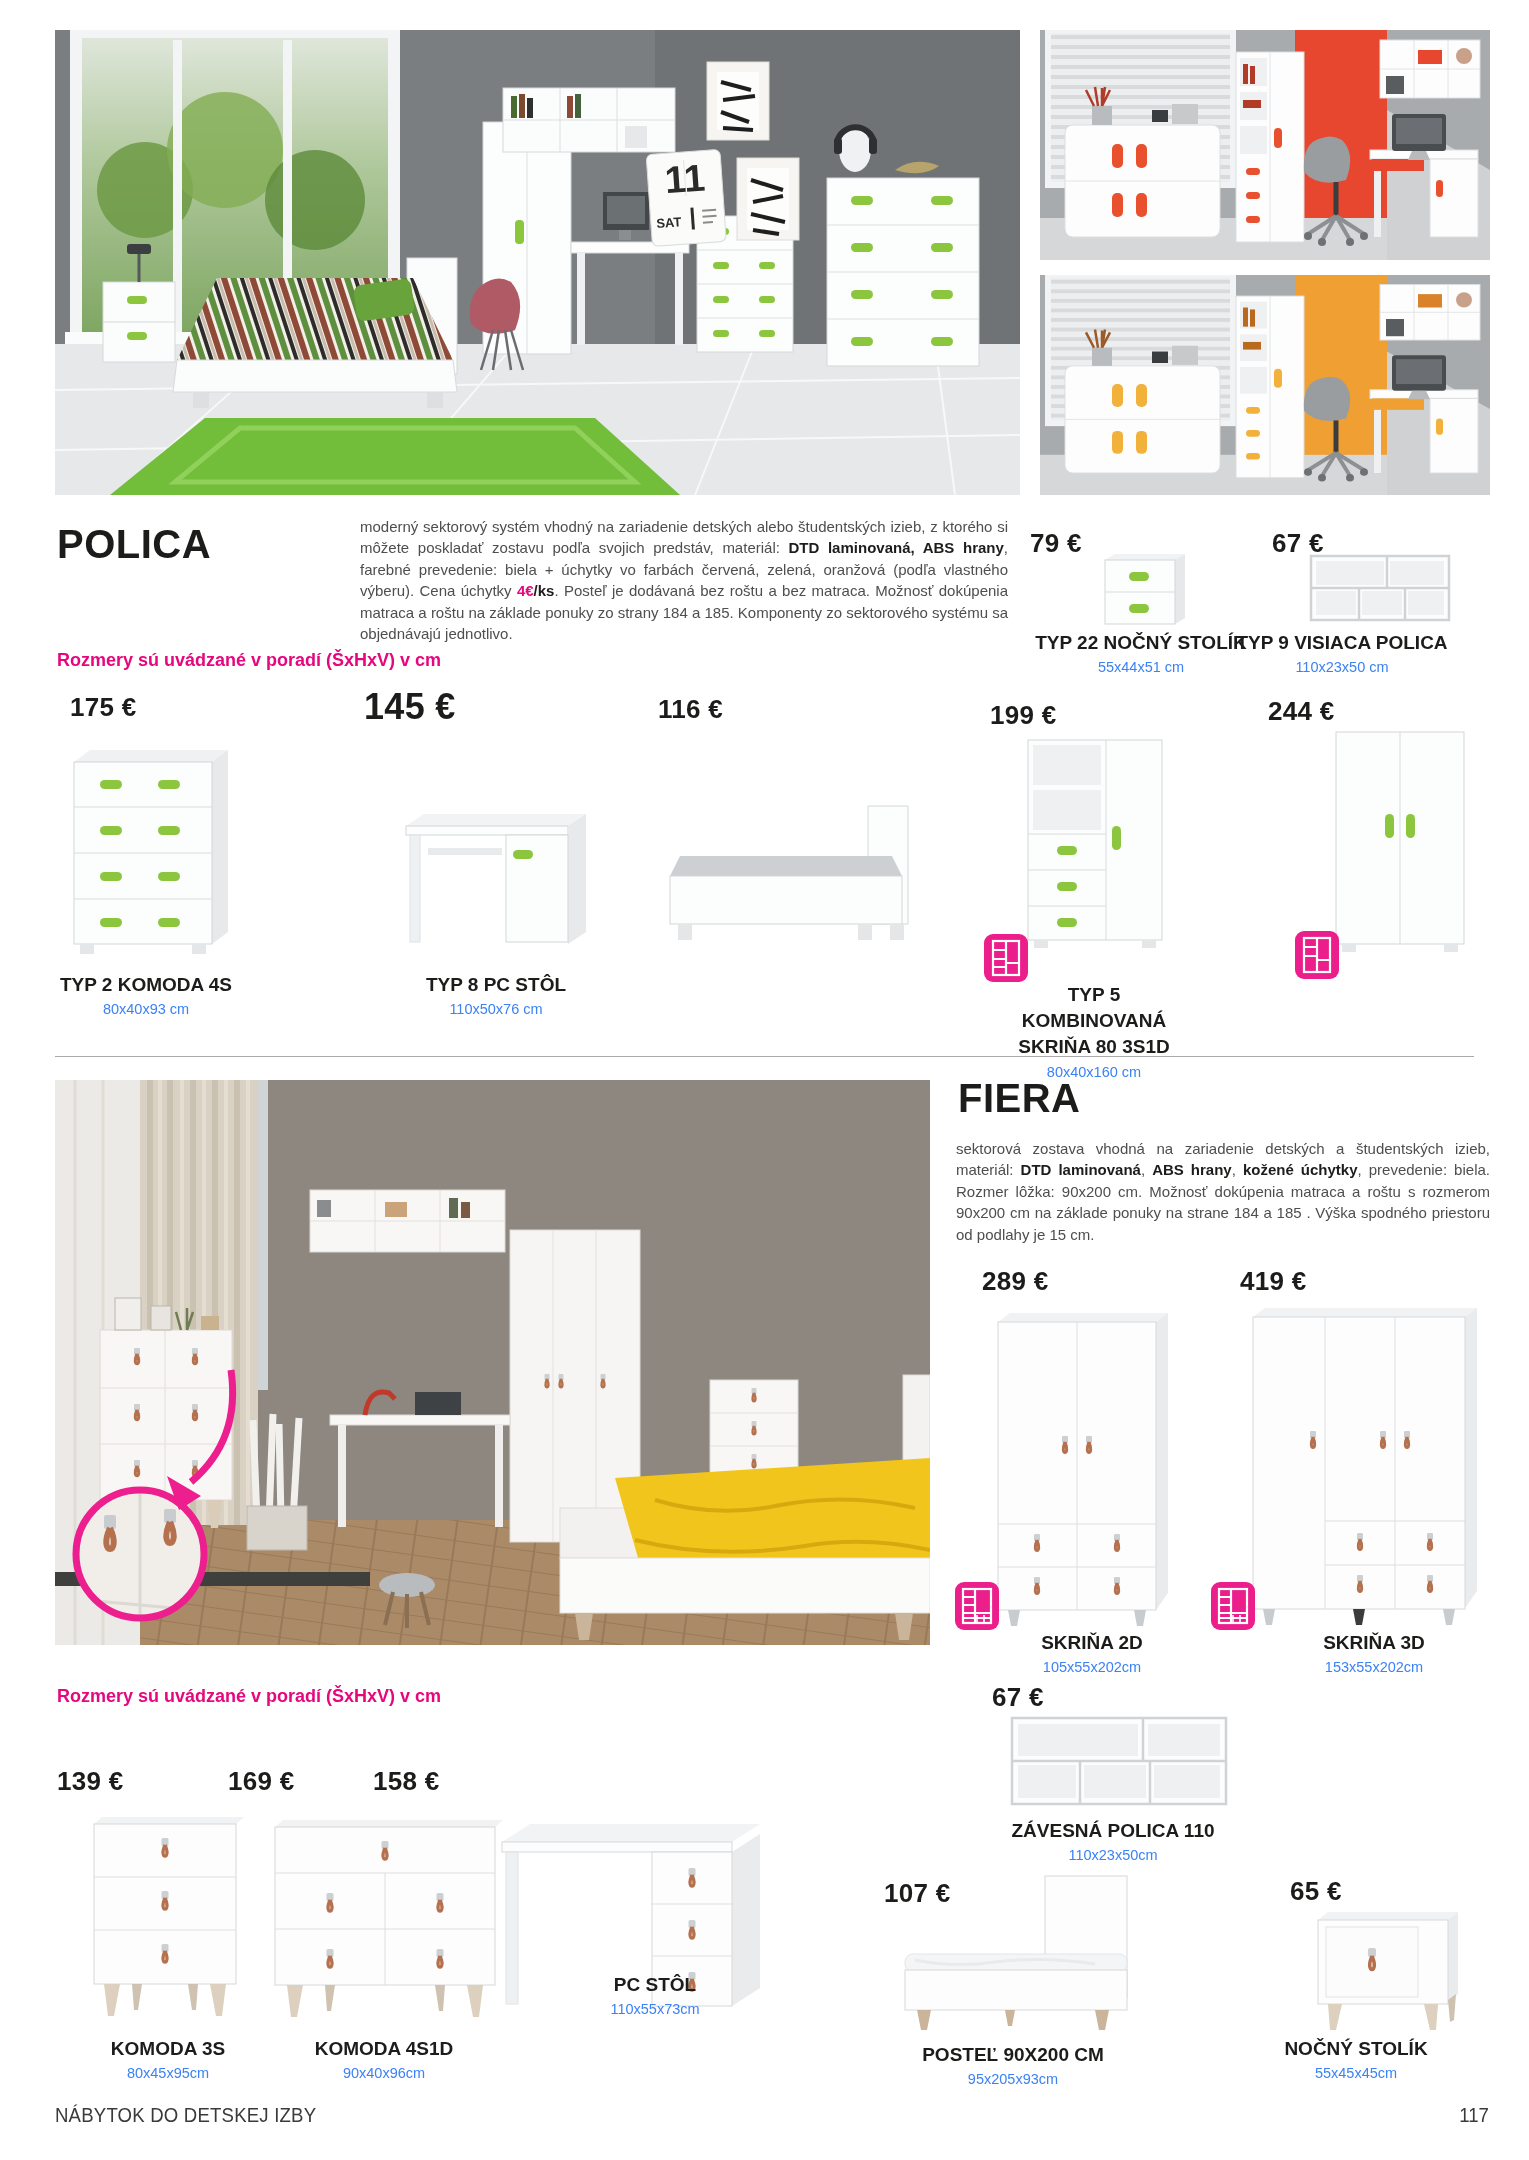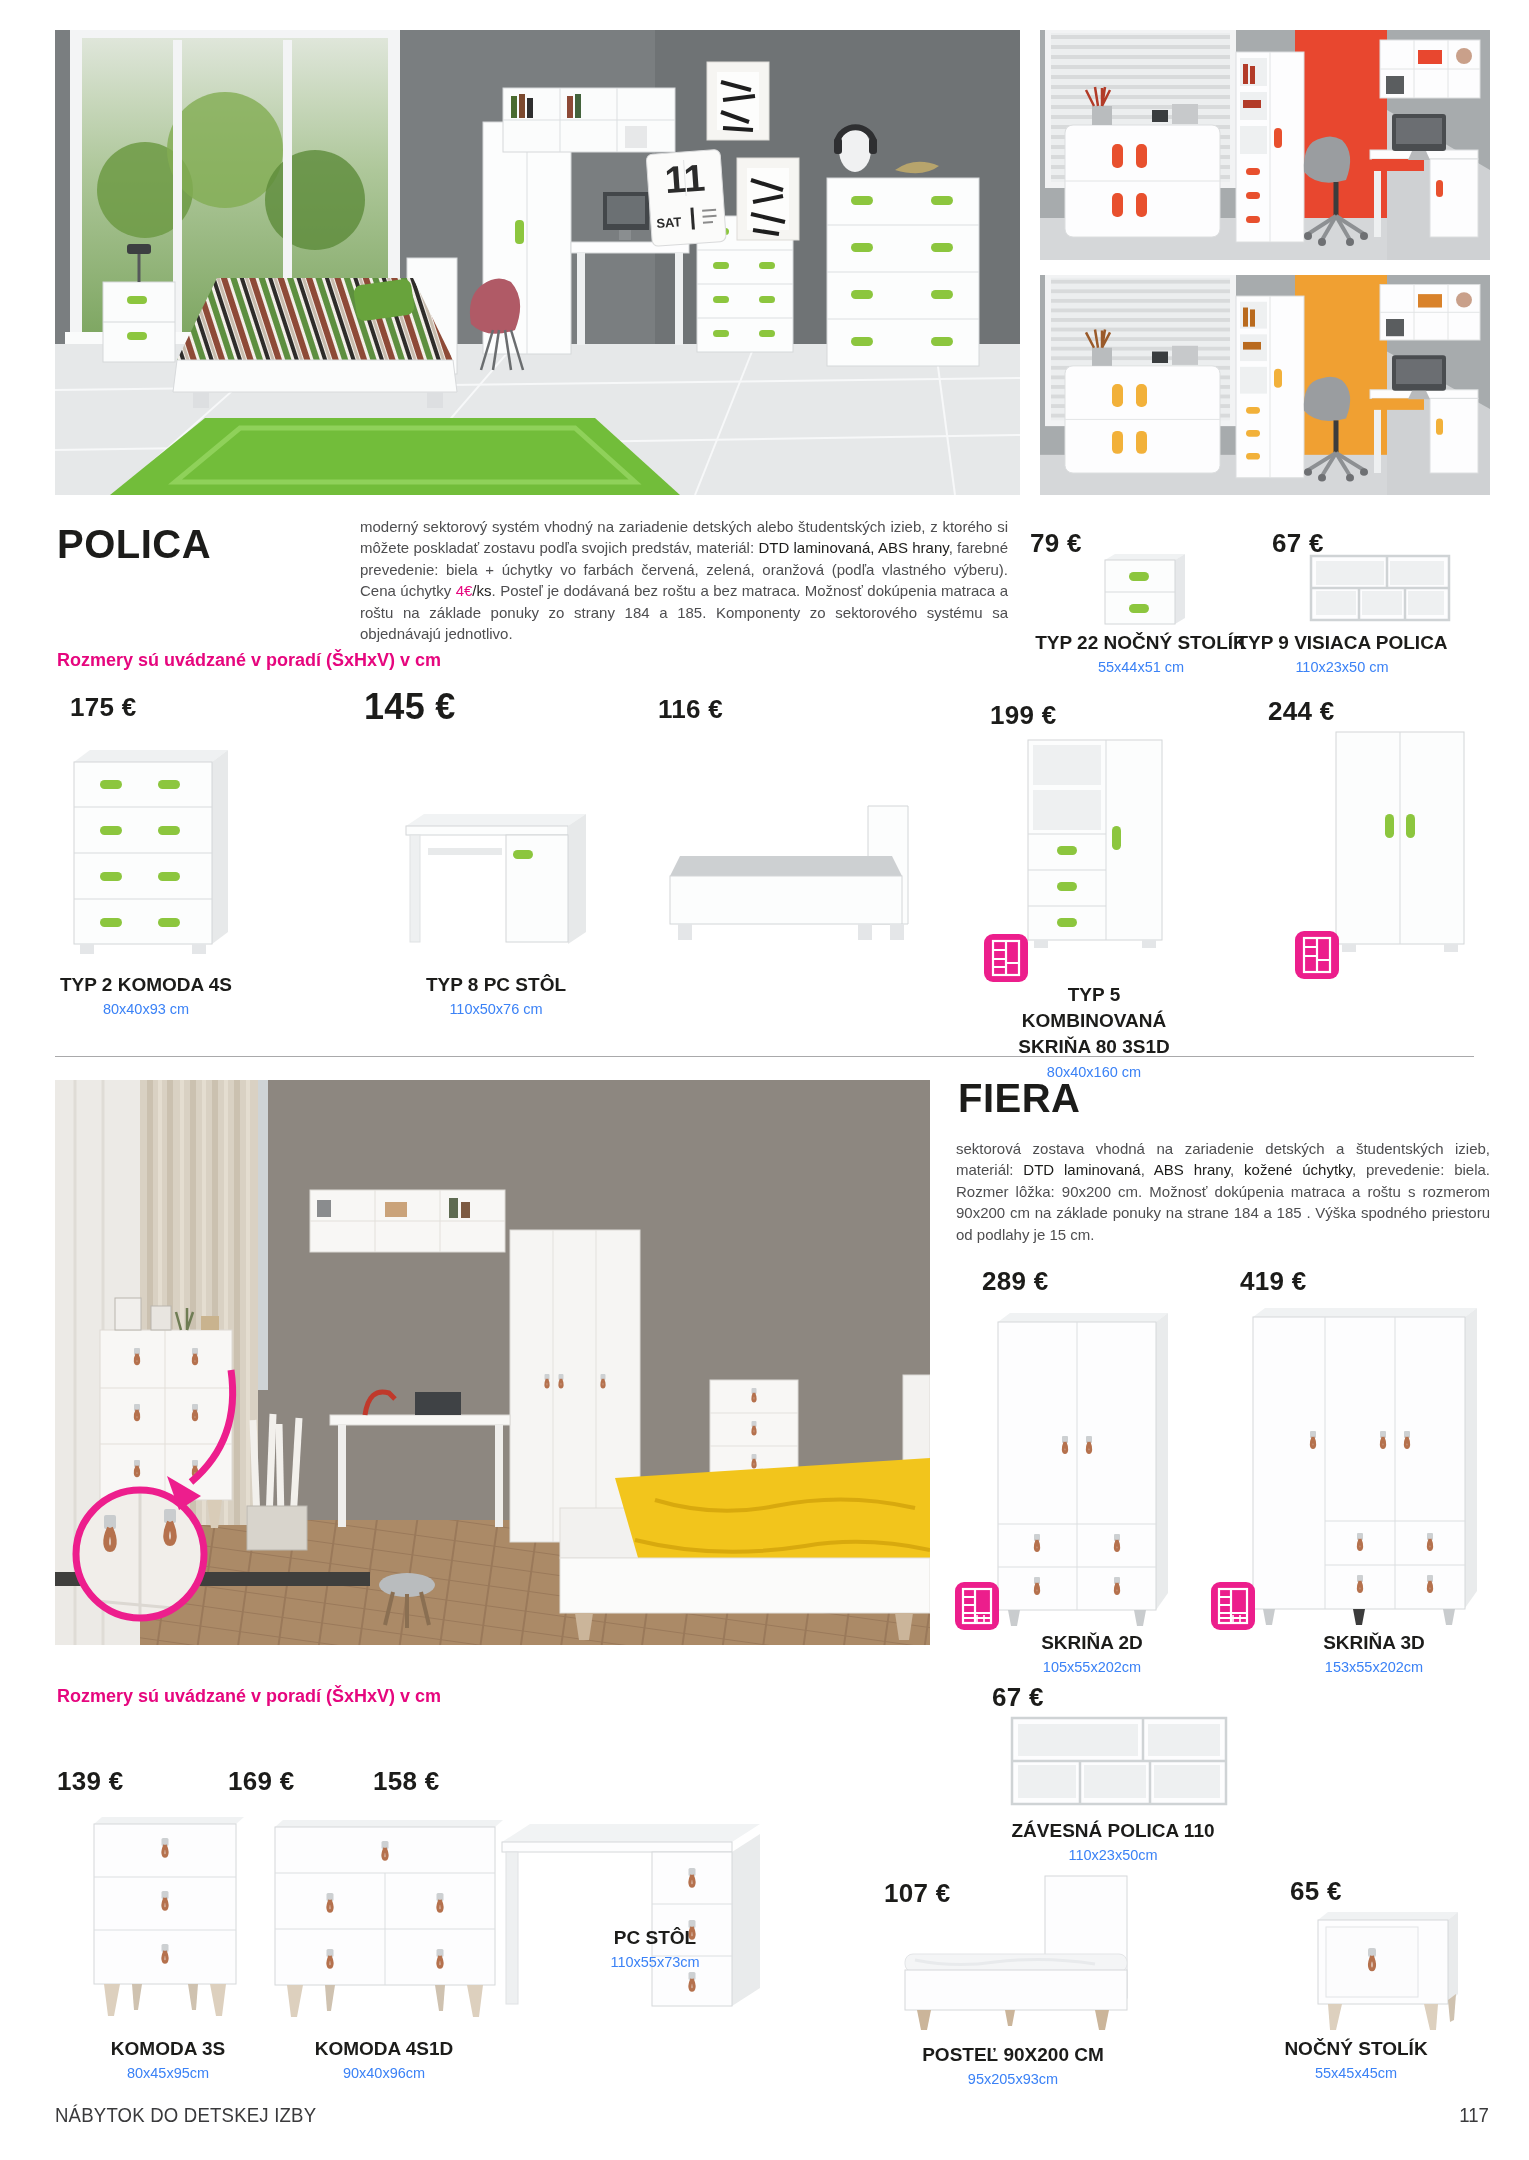--- a/index.html
+++ b/index.html
@@ -4,21 +4,21 @@
 <style>
   html,body{margin:0;padding:0;background:#ffffff;}
   #page{position:relative;width:1529px;height:2160px;background:#fff;
         font-family:"Liberation Sans",sans-serif;overflow:hidden;}
   .abs{position:absolute;}
   .price{position:absolute;font-weight:700;font-size:26px;color:#1c1c1a;
          white-space:nowrap;letter-spacing:.3px;}
   .price.lg{font-size:36px;}
   .sec-title{position:absolute;font-weight:700;font-size:40px;color:#1c1c1a;letter-spacing:.5px;}
   .desc{position:absolute;font-size:15px;line-height:1.43;color:#4e4e50;text-align:justify;}
-  .desc .b{font-weight:400;color:#1c1c1a;}
+  .desc .b{font-weight:700;color:#1c1c1a;}
   .pink{color:#e6067e !important;}
   .note{position:absolute;font-size:18px;font-weight:700;color:#e6067e;}
   .plabel{position:absolute;text-align:center;}
   .pname{font-weight:700;font-size:19px;color:#1c1c1a;line-height:1.38;}
   .pdims{font-size:14.5px;color:#3b82f6;line-height:1.6;}
   .photo{position:absolute;overflow:hidden;}
   .badge{position:absolute;width:46px;height:50px;}
   .divider{position:absolute;left:55px;width:1419px;height:1px;background:#a9a9ab;}
   .footer-left{position:absolute;font-size:20px;color:#3a3a3c;letter-spacing:.2px;
                transform:scaleX(.93);transform-origin:left center;}
@@ -889,21 +889,21 @@
             <rect x="-3.5" y="-2" width="7" height="8" rx="1.5" fill="#cdd0d2"></rect>
             <path d="M0,5 C-7,20 7,20 0,5" fill="none" stroke="#b5714d" stroke-width="3.2"></path>
           </g>
         <g transform="translate(200,172)">
             <rect x="-3.5" y="-2" width="7" height="8" rx="1.5" fill="#cdd0d2"></rect>
             <path d="M0,5 C-7,20 7,20 0,5" fill="none" stroke="#b5714d" stroke-width="3.2"></path>
           </g>
       </g>
     </svg>
   </div>
-  <div class="plabel" style="left:545px;top:1925px;width:220px">
+  <div class="plabel" style="left:545px;top:1972px;width:220px">
     <div class="pname">PC STÔL</div>
     <div class="pdims">110x55x73cm</div>
   </div>
 
   <div class="price" style="left:884px;top:1878px">107 €</div>
   <div class="abs" style="left:895px;top:1872px">
     <svg width="245" height="160" viewBox="0 0 245 160">
       <rect x="150" y="4" width="82" height="122" fill="#fdfdfe" stroke="#d5d8da"></rect>
       <rect x="10" y="82" width="222" height="18" rx="8" fill="#f4f5f6" stroke="#e3e5e7"></rect>
       <path d="M20,88 q40,8 80,2 q50,-6 100,2" fill="none" stroke="#e8eaec" stroke-width="3"></path>

